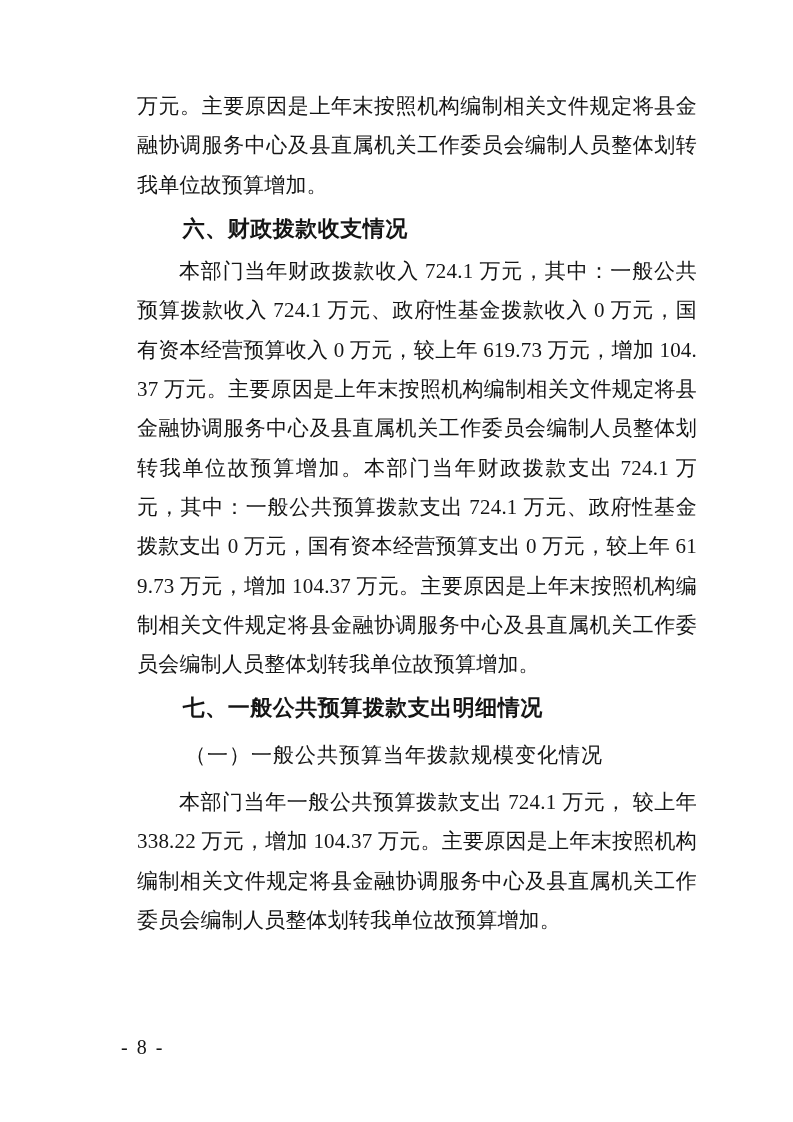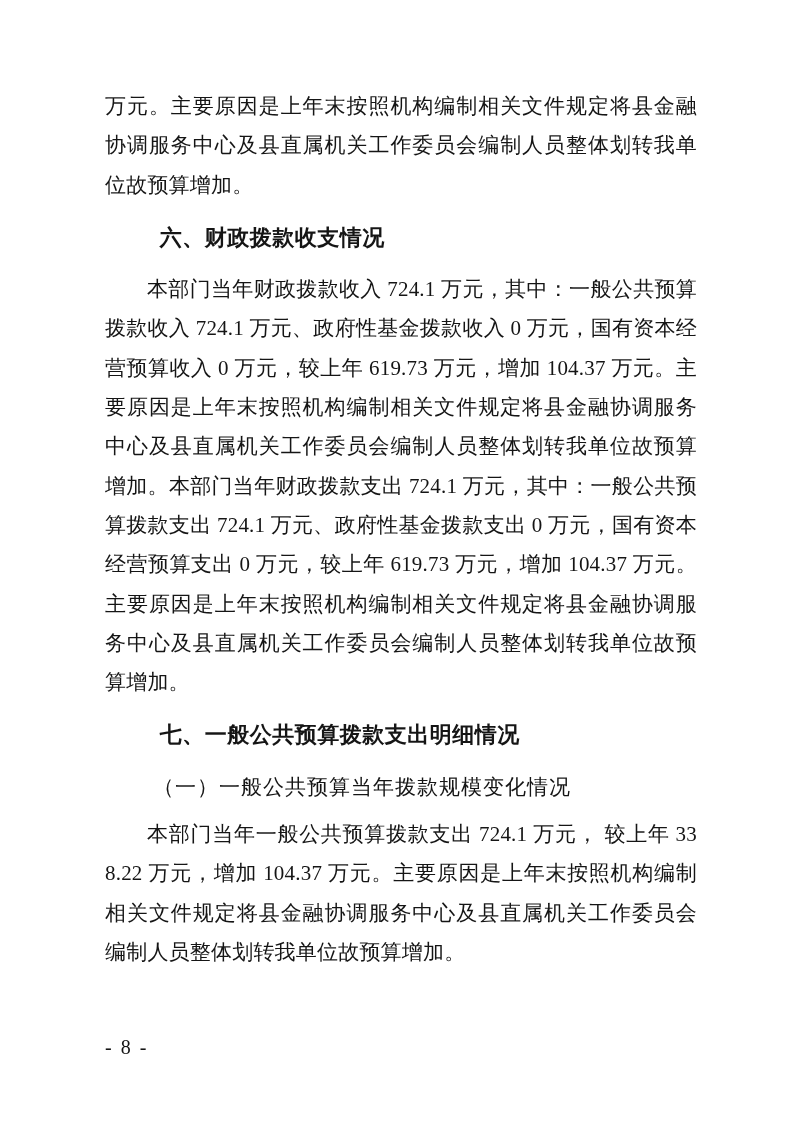--- a/index.html
+++ b/index.html
@@ -1,15 +1,15 @@
 <!DOCTYPE html>
 <html><head>
 <meta charset="utf-8">
 <style>
-  * { box-sizing: border-box; }
+  * { box-sizing: border-box; padding-left: 16px; }
   html, body {
     margin: 0;
     padding: 0;
     background: #e8e8e8;
   }
   .page {
     position: relative;
     width: 793px;
     height: 1122px;
     margin: 0 auto;
@@ -30,21 +30,21 @@
     line-height: 39.3px;
     text-align: justify;
     text-indent: 2em;
     letter-spacing: 0.2px;
     word-break: break-all;
   }
   .para.no-indent {
     text-indent: 0;
   }
   .heading {
-    margin: 13px;
+    margin: 4px;
     font-size: 22px;
     line-height: 39.3px;
     font-weight: bold;
     font-family: "Liberation Sans", "DejaVu Sans", sans-serif;
     text-indent: 1.9em;
     letter-spacing: 0.5px;
   }
   .subheading {
     margin: 8px;
     font-size: 21px;

